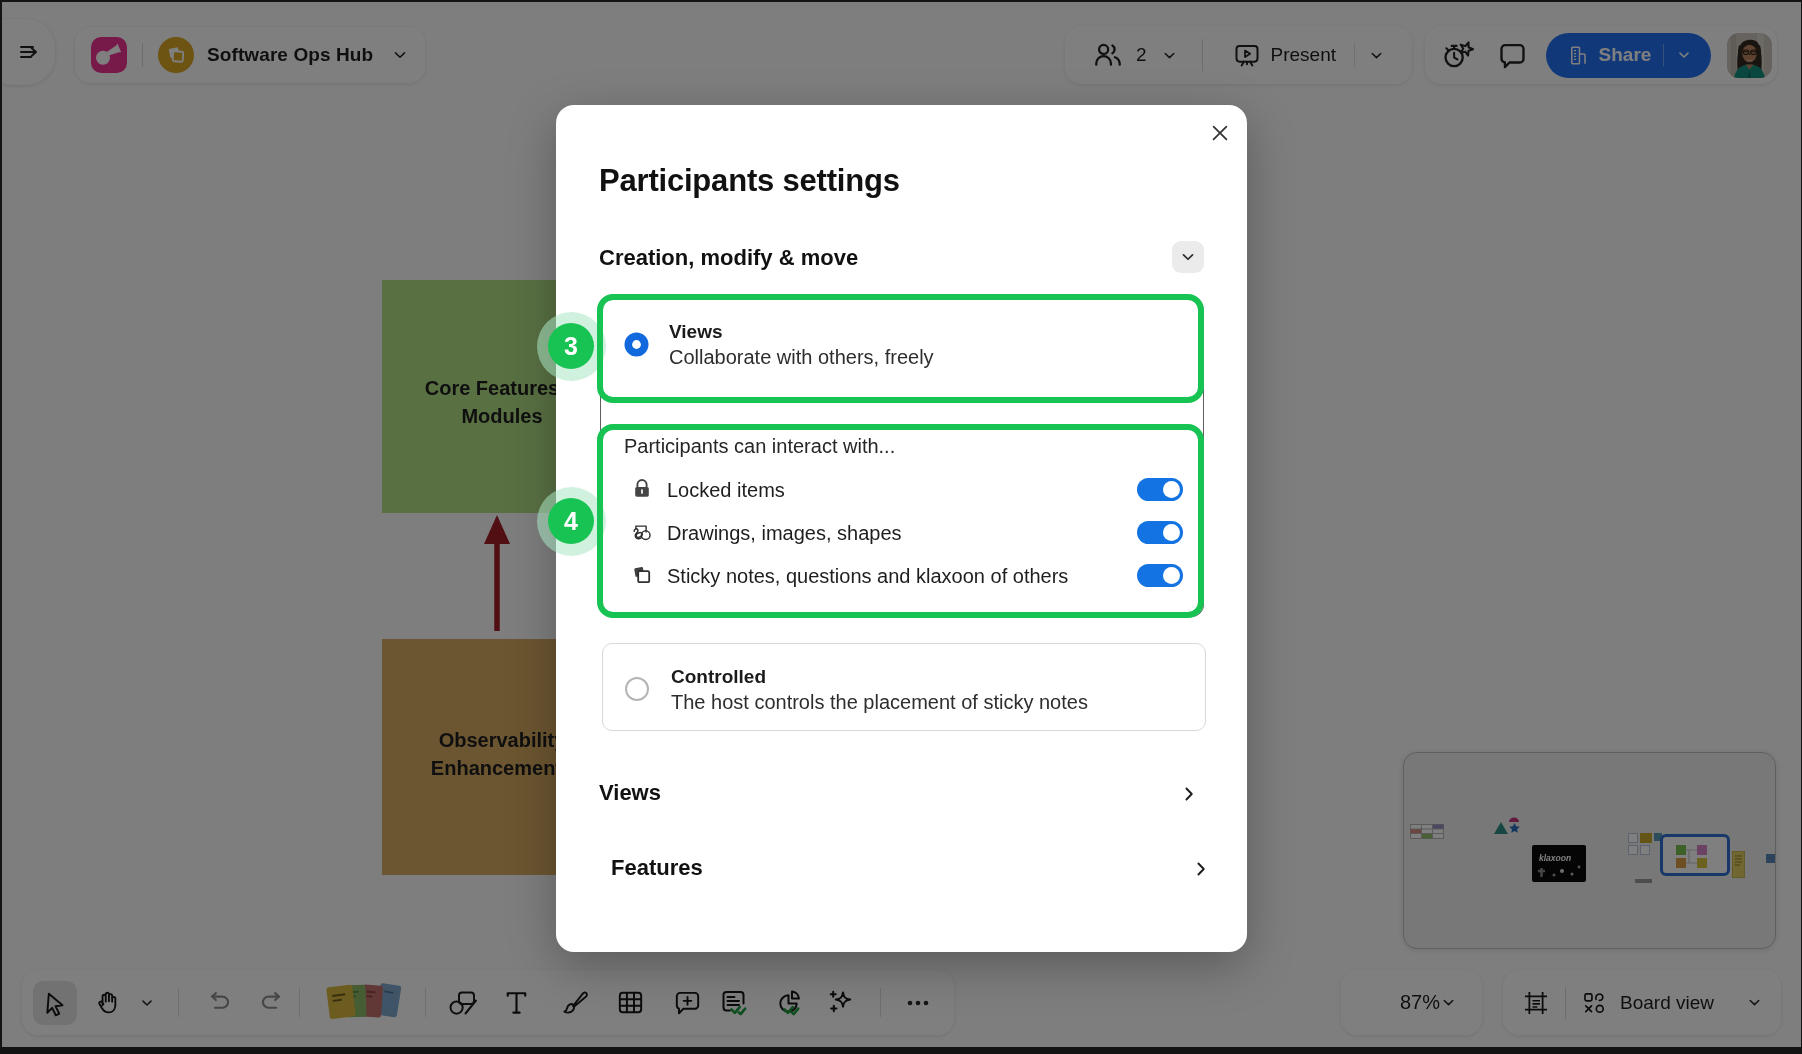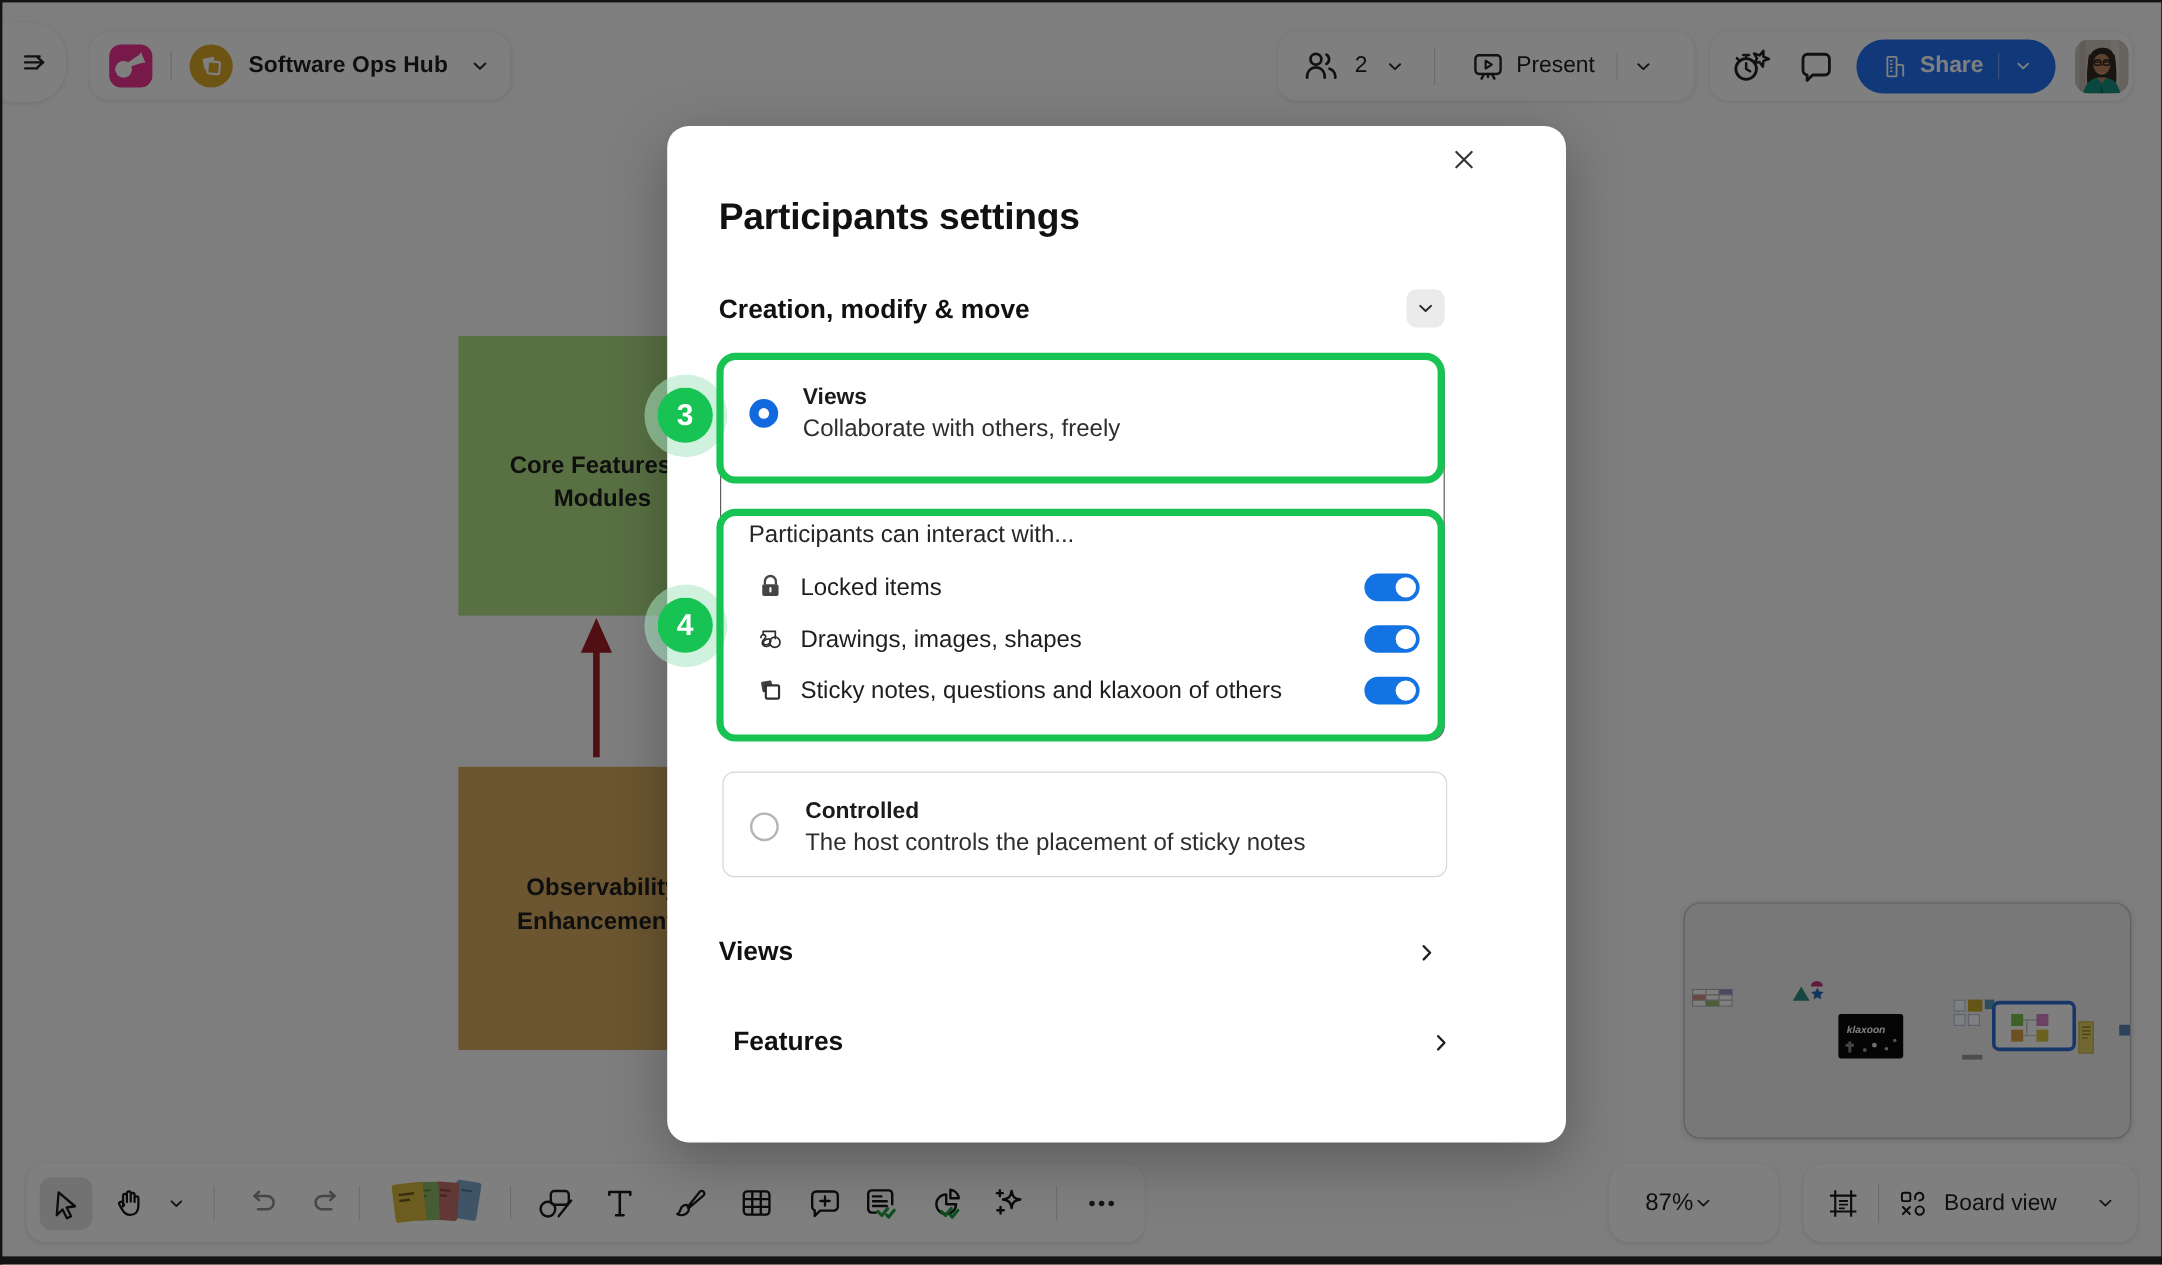--- a/index.html
+++ b/index.html
@@ -12,21 +12,21 @@
 
   
   .canvas-box { position:absolute; display:flex; align-items:center; justify-content:center; text-align:center;
                 font-weight:bold; font-size:20px; line-height:28px; color:#1f1f1f; padding:0 8px; }
   #box-green { left:382px; top:280px; width:240px; height:233px; background:#b2e086; padding-top:11px; }
   #box-brown { left:382px; top:639px; width:240px; height:236px; background:#d9ad62; padding-bottom:7px; }
   #conn-arrow { left:478px; top:512px; }
 
   
   .pill { position:absolute; background:#ffffff; border-radius:16px; box-shadow:0 1px 4px rgba(0,0,0,0.10);
-          display:flex; align-items:center; }
+          display:flex; align-items:center;justify-content:center; }
   #sidebar-btn { left:-18px; top:19px; width:73px; height:66px; background:#fff; border-radius:29px;
                  box-shadow:0 1px 4px rgba(0,0,0,0.12); display:flex; align-items:center; justify-content:flex-end;
                  padding-right:12px; position:absolute; }
   #board-pill { left:75px; top:27px; width:350px; height:56px; padding:0 16px; }
   #board-pill .logo { width:36px; height:36px; border-radius:10px; background:#ef3493; display:flex; align-items:center; justify-content:center; }
   #board-pill .vdiv { width:1px; height:24px; background:#d8d8d8; margin:0 15px; }
   #board-pill .tpl { width:36px; height:36px; border-radius:50%; background:#dda827; display:flex; align-items:center; justify-content:center; }
   #board-title { font-size:19px; font-weight:700; color:#1f1f1f; margin-left:13px; letter-spacing:0.1px; }
   #board-pill .chev { margin-left:auto; }
 
@@ -43,34 +43,34 @@
   #avatar { width:45px; height:45px; border-radius:12px; overflow:hidden; margin-left:16px; }
 
   
   #tools-pill { left:22px; top:970px; width:932px; height:65px; }
   #tools-pill .titem { position:absolute; top:0; height:65px; display:flex; align-items:center; justify-content:center; }
   #tools-pill .tdiv { position:absolute; top:18px; height:29px; }
   .tdiv, .pill svg, .pill div { flex-shrink:0; }
   .tool-active { width:44px; height:44px; border-radius:10px; background:#e4e4e4; }
   .tdiv { width:1px; height:28px; background:#dcdcdc; }
 
-  #zoom-pill { left:1341px; top:970px; width:141px; height:65px; padding:0 25px 0 30px; justify-content:flex-start; }
+  #zoom-pill { left:1341px; top:970px; width:141px; height:65px; padding:0 25px 0 30px; justify-content:flex-end; }
   #zoom-pill .toolbar-text { font-size:20px; }
   #view-pill { left:1503px; top:970px; width:278px; height:65px; padding:0 18px; }
 
   
   #minimap { position:absolute; left:1403px; top:752px; width:373px; height:197px; background:#f1f1f1;
              border:1px solid #bfbfbf; border-radius:14px; box-shadow:0 1px 6px rgba(0,0,0,0.12); }
   #minimap .mm { position:absolute; }
 
   
   #dim { position:absolute; left:0; top:0; width:1802px; height:1054px; background:rgba(0,0,0,0.5); z-index:10; }
 
   
-  #modal { position:absolute; left:556px; top:105px; width:749px; height:847px; background:#ffffff;
+  #modal { position:absolute; left:556px; top:105px; width:691px; height:847px; background:#ffffff;
            border-radius:18px; z-index:20; box-shadow:0 14px 48px rgba(0,0,0,0.28); }
   #modal-close { position:absolute; left:653px; top:17px; width:22px; height:22px; cursor:pointer; }
   #modal-title { position:absolute; left:43px; top:56px; font-size:31px; font-weight:700; color:#111; letter-spacing:-0.2px; line-height:40px; }
   #section-head { position:absolute; left:43px; top:139px; font-size:22px; font-weight:700; color:#111; line-height:28px; }
   #section-chevbtn { position:absolute; left:616px; top:136px; width:32px; height:32px; border-radius:9px;
                      background:#ebebeb; display:flex; align-items:center; justify-content:center; }
 
   .option-card { position:absolute; background:#fff; border-radius:10px; }
   #card-free { left:44px; top:194px; width:604px; height:318px; border:1px solid #5f5f5f; border-radius:12px; }
   #card-controlled { left:46px; top:538px; width:604px; height:88px; border:1px solid #d8d8d8; }

